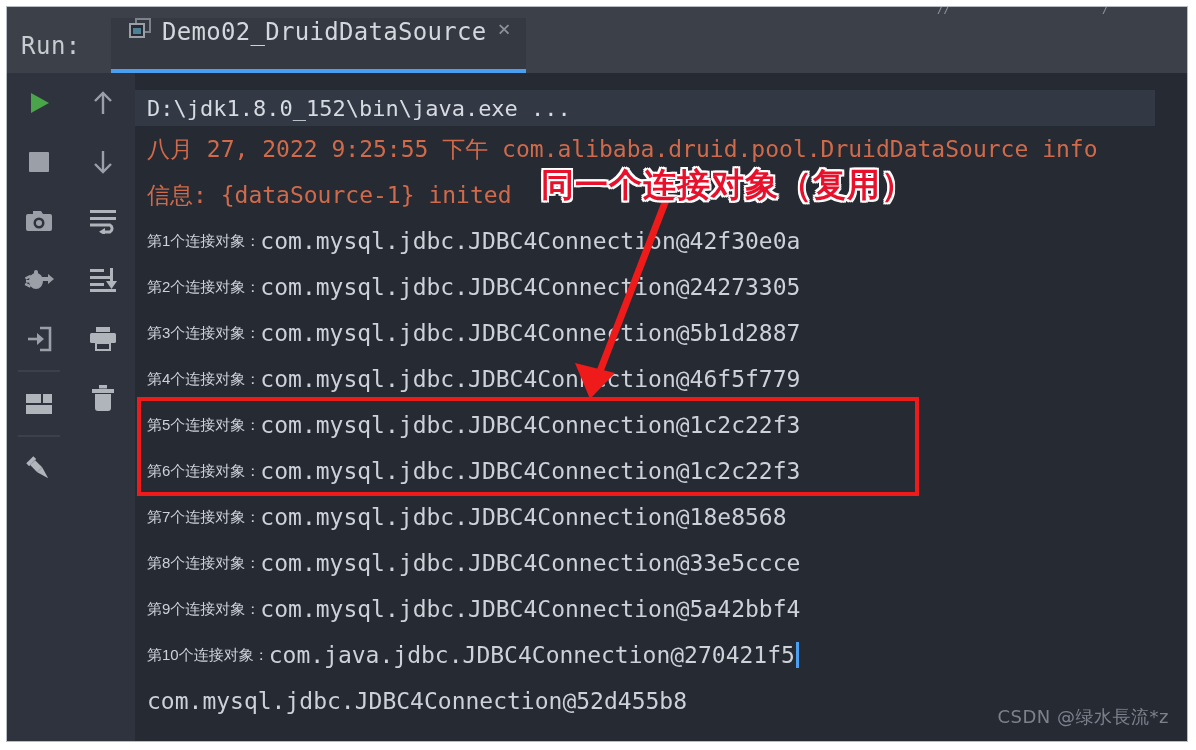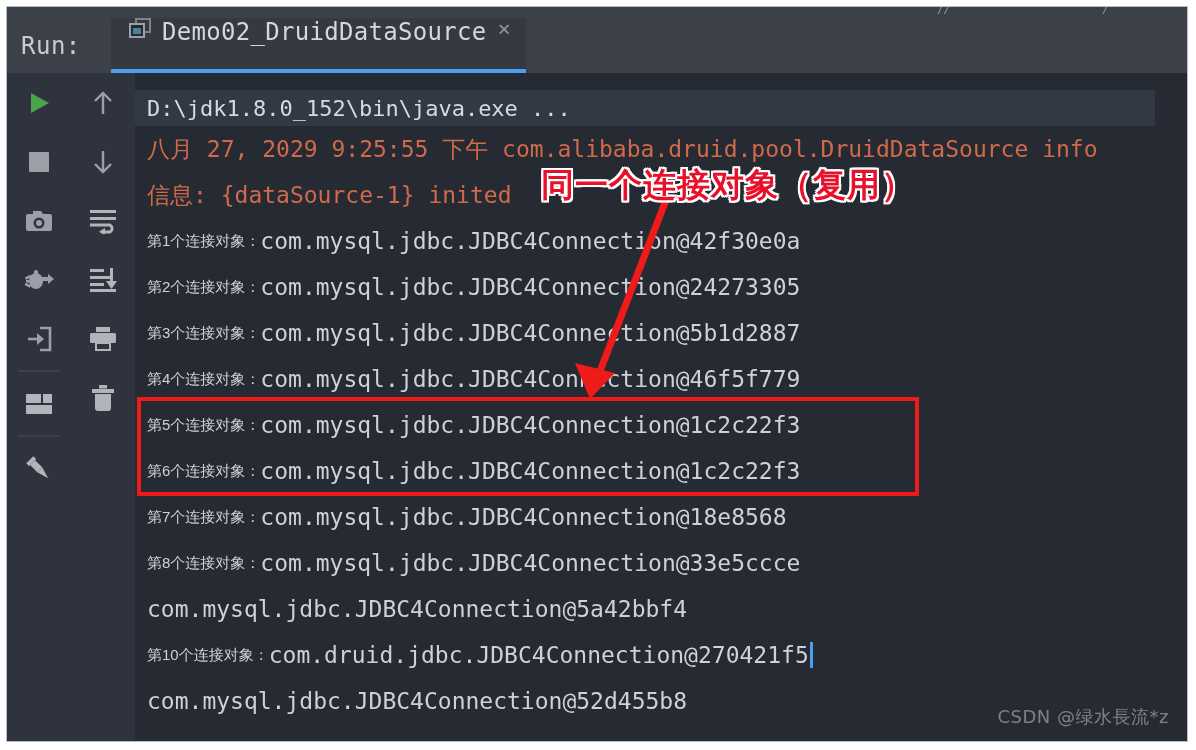--- a/index.html
+++ b/index.html
@@ -353,21 +353,21 @@
             <path d="M5 10 h16 v14 a3 3 0 0 1 -3 3 h-10 a3 3 0 0 1 -3 -3 z" fill="#b0b5bc"></path>
           </svg>
         </div>
       </div>
     </div>
 
     <div id="console">
 
       <div class="line cmd">D:\jdk1.8.0_152\bin\java.exe ...</div>
 
-      <div class="line log">八月 27, 2029 9:25:55 下午 com.alibaba.druid.pool.DruidDataSource info</div>
+      <div class="line log">八月 27, 2022 9:25:55 下午 com.alibaba.druid.pool.DruidDataSource info</div>
       <div class="line log">信息: {dataSource-1} inited</div>
 
       <div class="line conn">
         <span class="cn">第1个连接对象：</span>
           <span>com.mysql.jdbc.JDBC4Connection@42f30e0a</span>
       </div>
       <div class="line conn">
         <span class="cn">第2个连接对象：</span>
           <span>com.mysql.jdbc.JDBC4Connection@24273305</span>
       </div>
@@ -389,25 +389,26 @@
       </div>
       <div class="line conn">
         <span class="cn">第7个连接对象：</span>
           <span>com.mysql.jdbc.JDBC4Connection@18e8568</span>
       </div>
       <div class="line conn">
         <span class="cn">第8个连接对象：</span>
           <span>com.mysql.jdbc.JDBC4Connection@33e5ccce</span>
       </div>
       <div class="line conn">
+        <span class="cn">第9个连接对象：</span>
           <span>com.mysql.jdbc.JDBC4Connection@5a42bbf4</span>
       </div>
       <div class="line conn">
         <span class="cn">第10个连接对象：</span>
-          <span>com.druid.jdbc.JDBC4Connection@270421f5</span>
+          <span>com.java.jdbc.JDBC4Connection@270421f5</span>
           <span class="caret"></span>
       </div>
       <div class="line conn">
           <span>com.mysql.jdbc.JDBC4Connection@52d455b8</span>
       </div>
     </div>
 
     <div id="highlight-box"></div>
 
     <svg id="ann-arrow">

